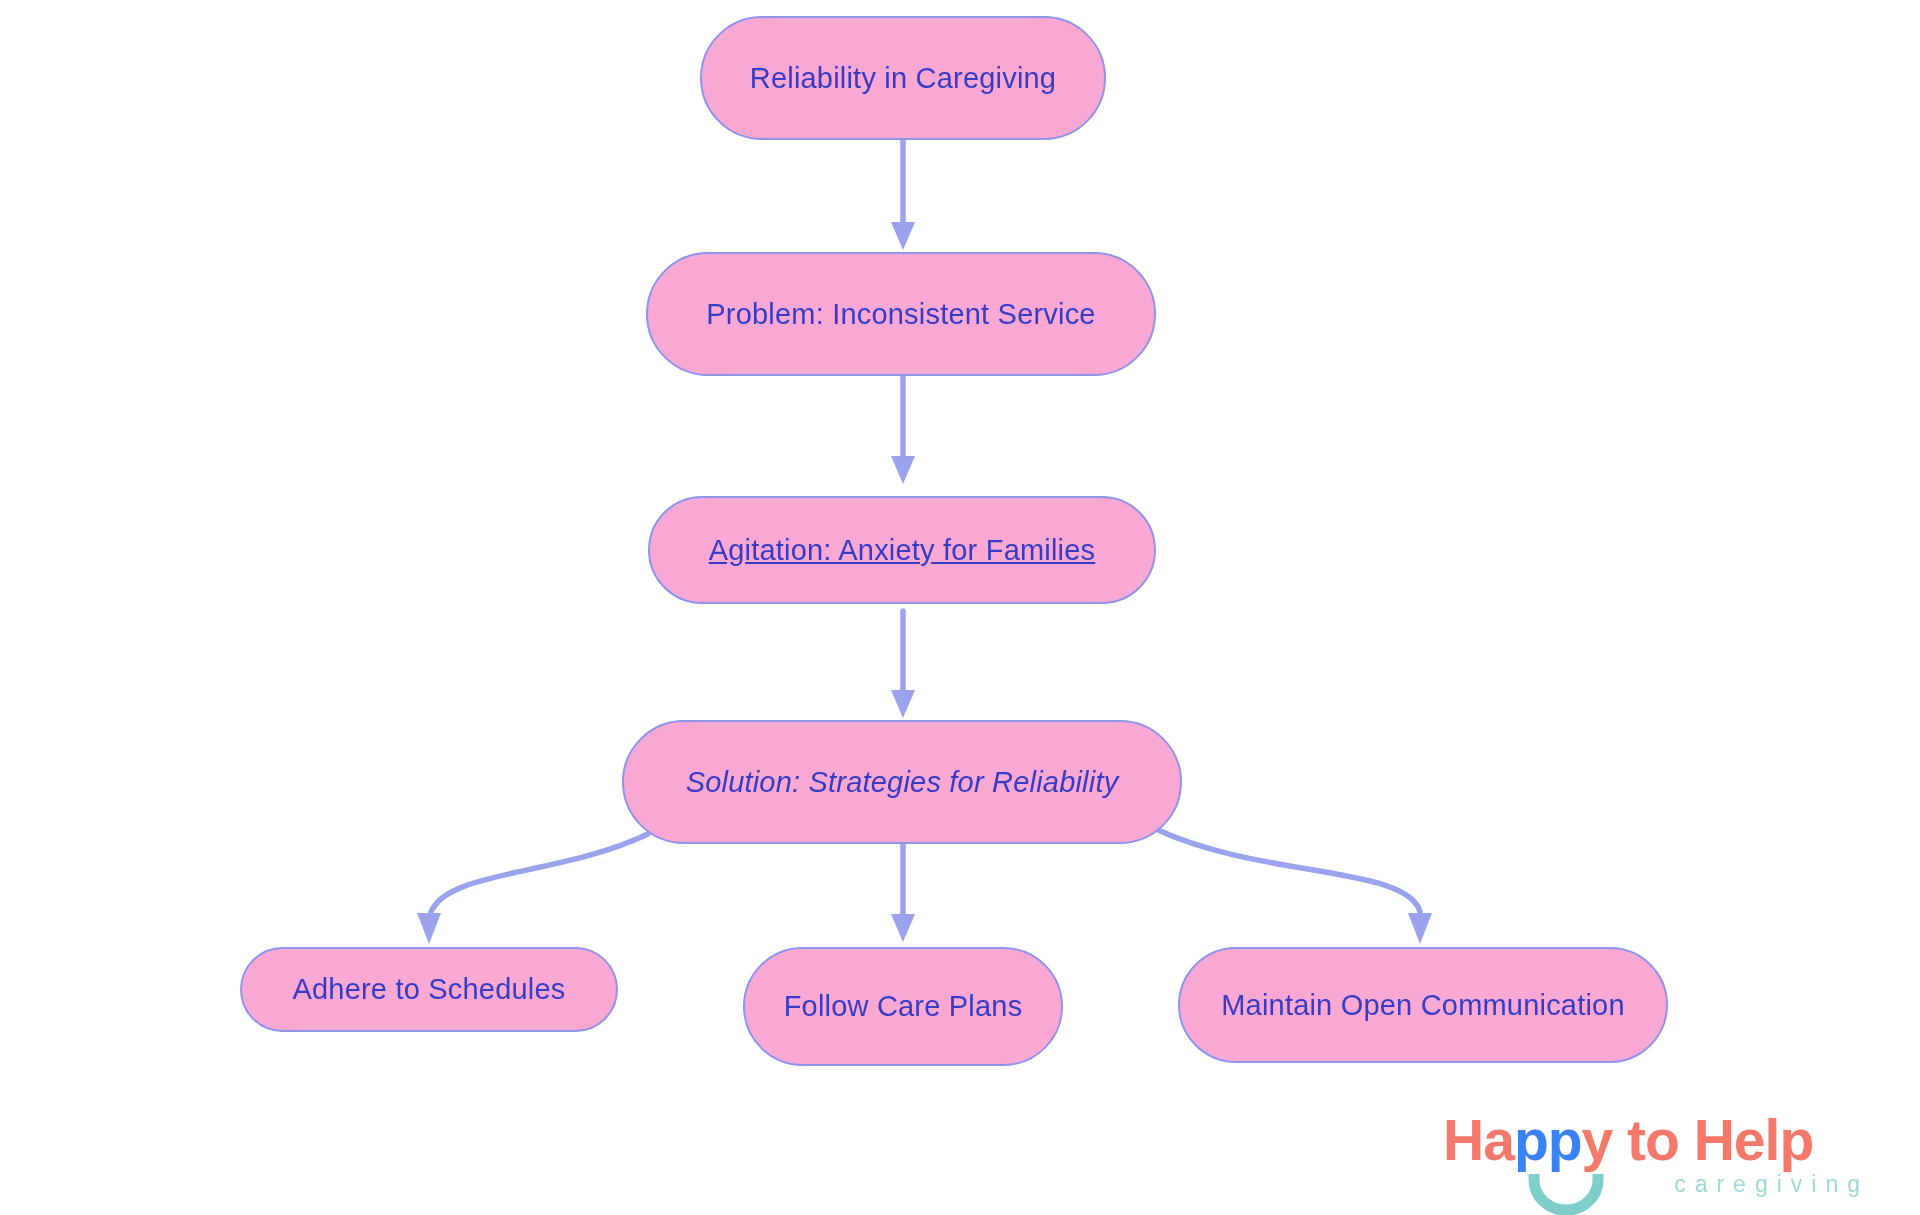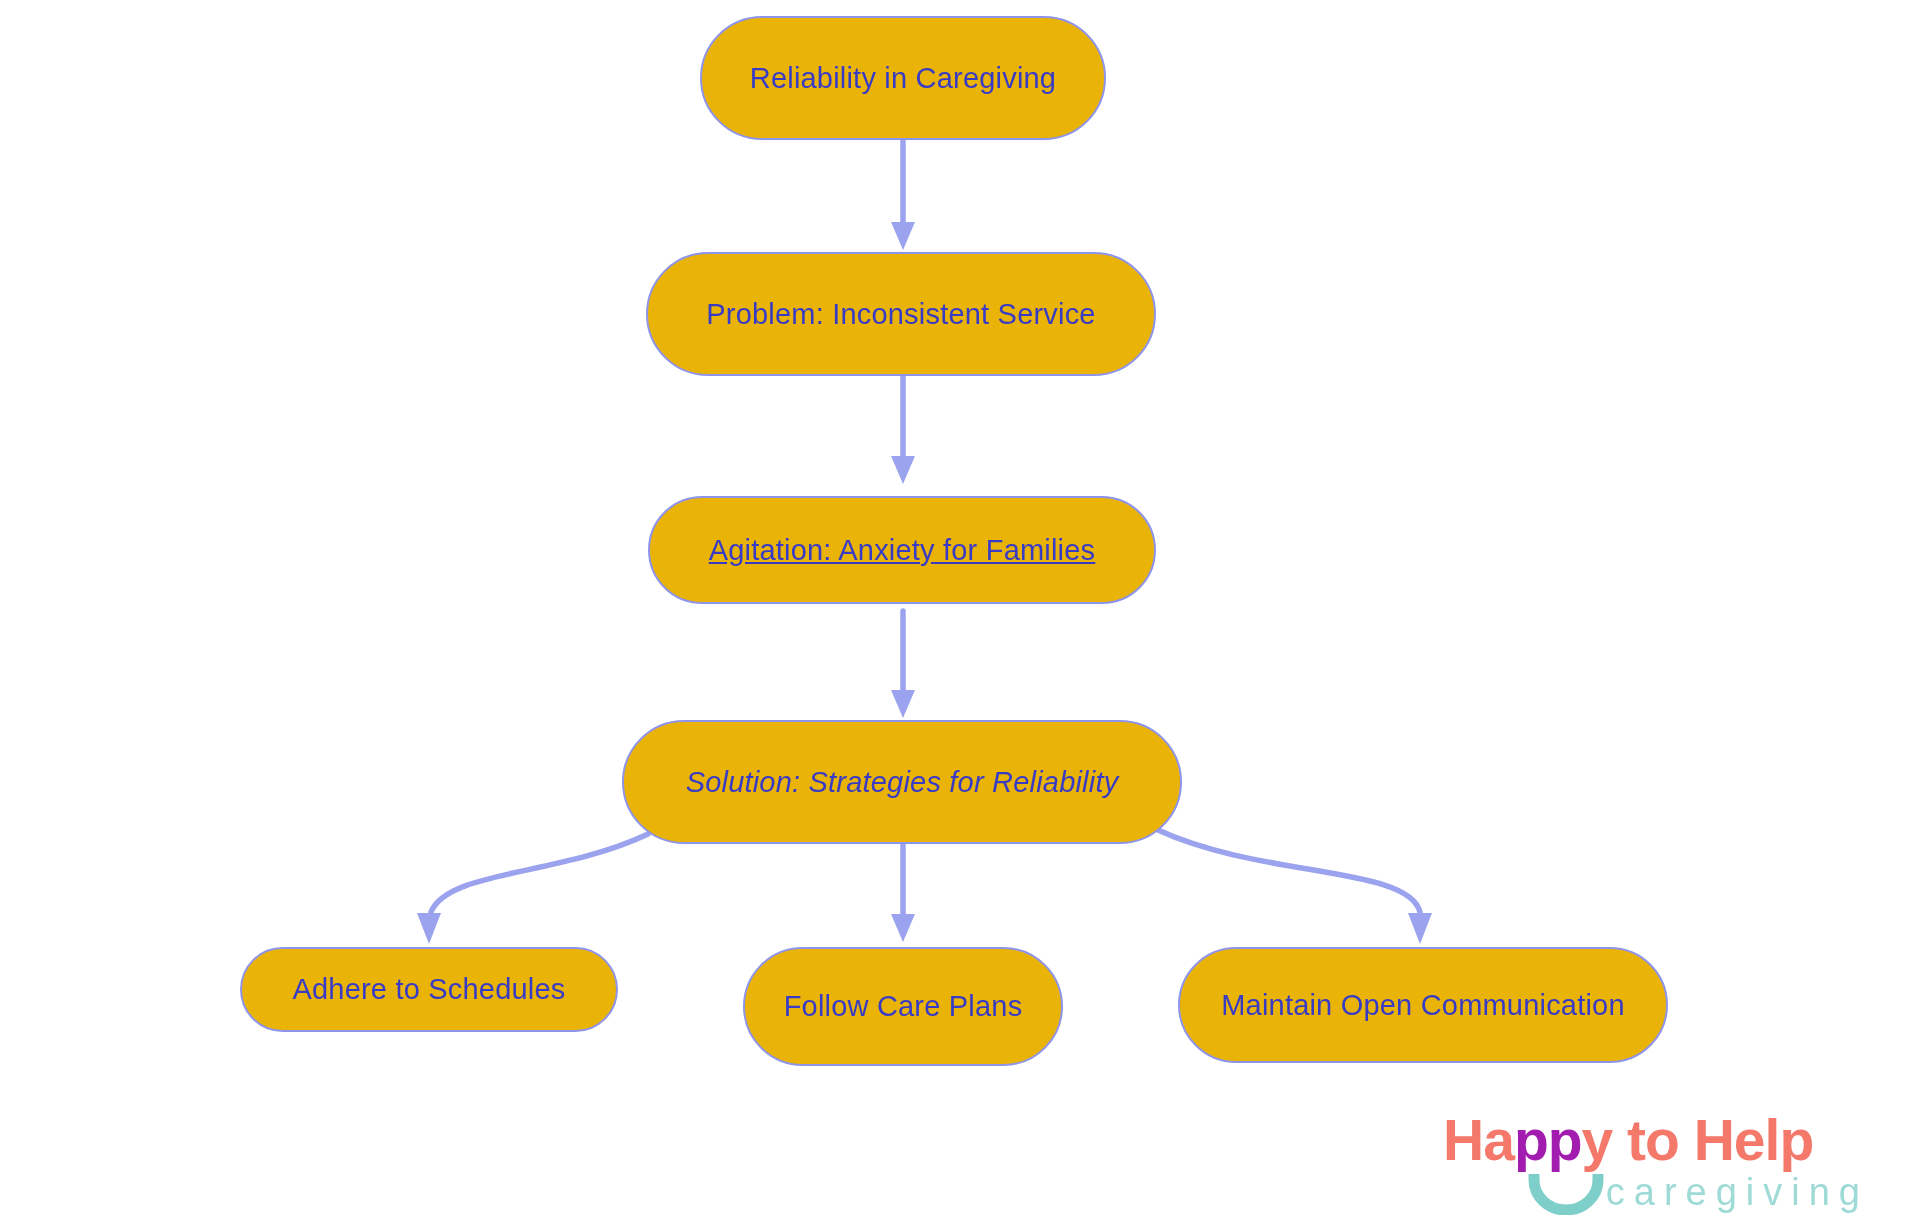--- a/index.html
+++ b/index.html
@@ -6,21 +6,21 @@
   #canvas{
     position:relative;
     width:1920px;height:1215px;
     background:#ffffff;
     overflow:hidden;
     font-family:"Liberation Sans",sans-serif;
   }
   .edges-layer{position:absolute;left:0;top:0;width:1920px;height:1215px;}
   .node{
     position:absolute;
-    background:#eab308;
+    background:#f9a8d4;
     border:2px solid #8e94ea;
     border-radius:62px;
     display:flex;align-items:center;justify-content:center;
     color:#383cc4;
     font-size:29px;
     font-weight:500;
     letter-spacing:.2px;
     box-sizing:border-box;
     white-space:nowrap;
     text-align:center;
@@ -38,28 +38,28 @@
     left:1443px;top:1112px;width:430px;height:100px;
   }
   .logo-title{
     font-size:57px;
     font-weight:800;
     letter-spacing:-1px;
     line-height:1;
     white-space:nowrap;
   }
   .logo-title .coral{color:#f4796b;}
-  .logo-title .teal{color:#a21caf;}
+  .logo-title .teal{color:#3b82f6;}
   .logo-smile{
     position:absolute;left:84px;top:60px;width:78px;height:44px;
   }
   .logo-sub{
     margin-top:4px;
     text-align:right;
-    font-size:38px;
+    font-size:23px;
     font-weight:500;
     letter-spacing:9px;
     color:#9edad6;
     padding-right:4px;
     line-height:1;
   }
 </style>
 </head>
 <body>
 

